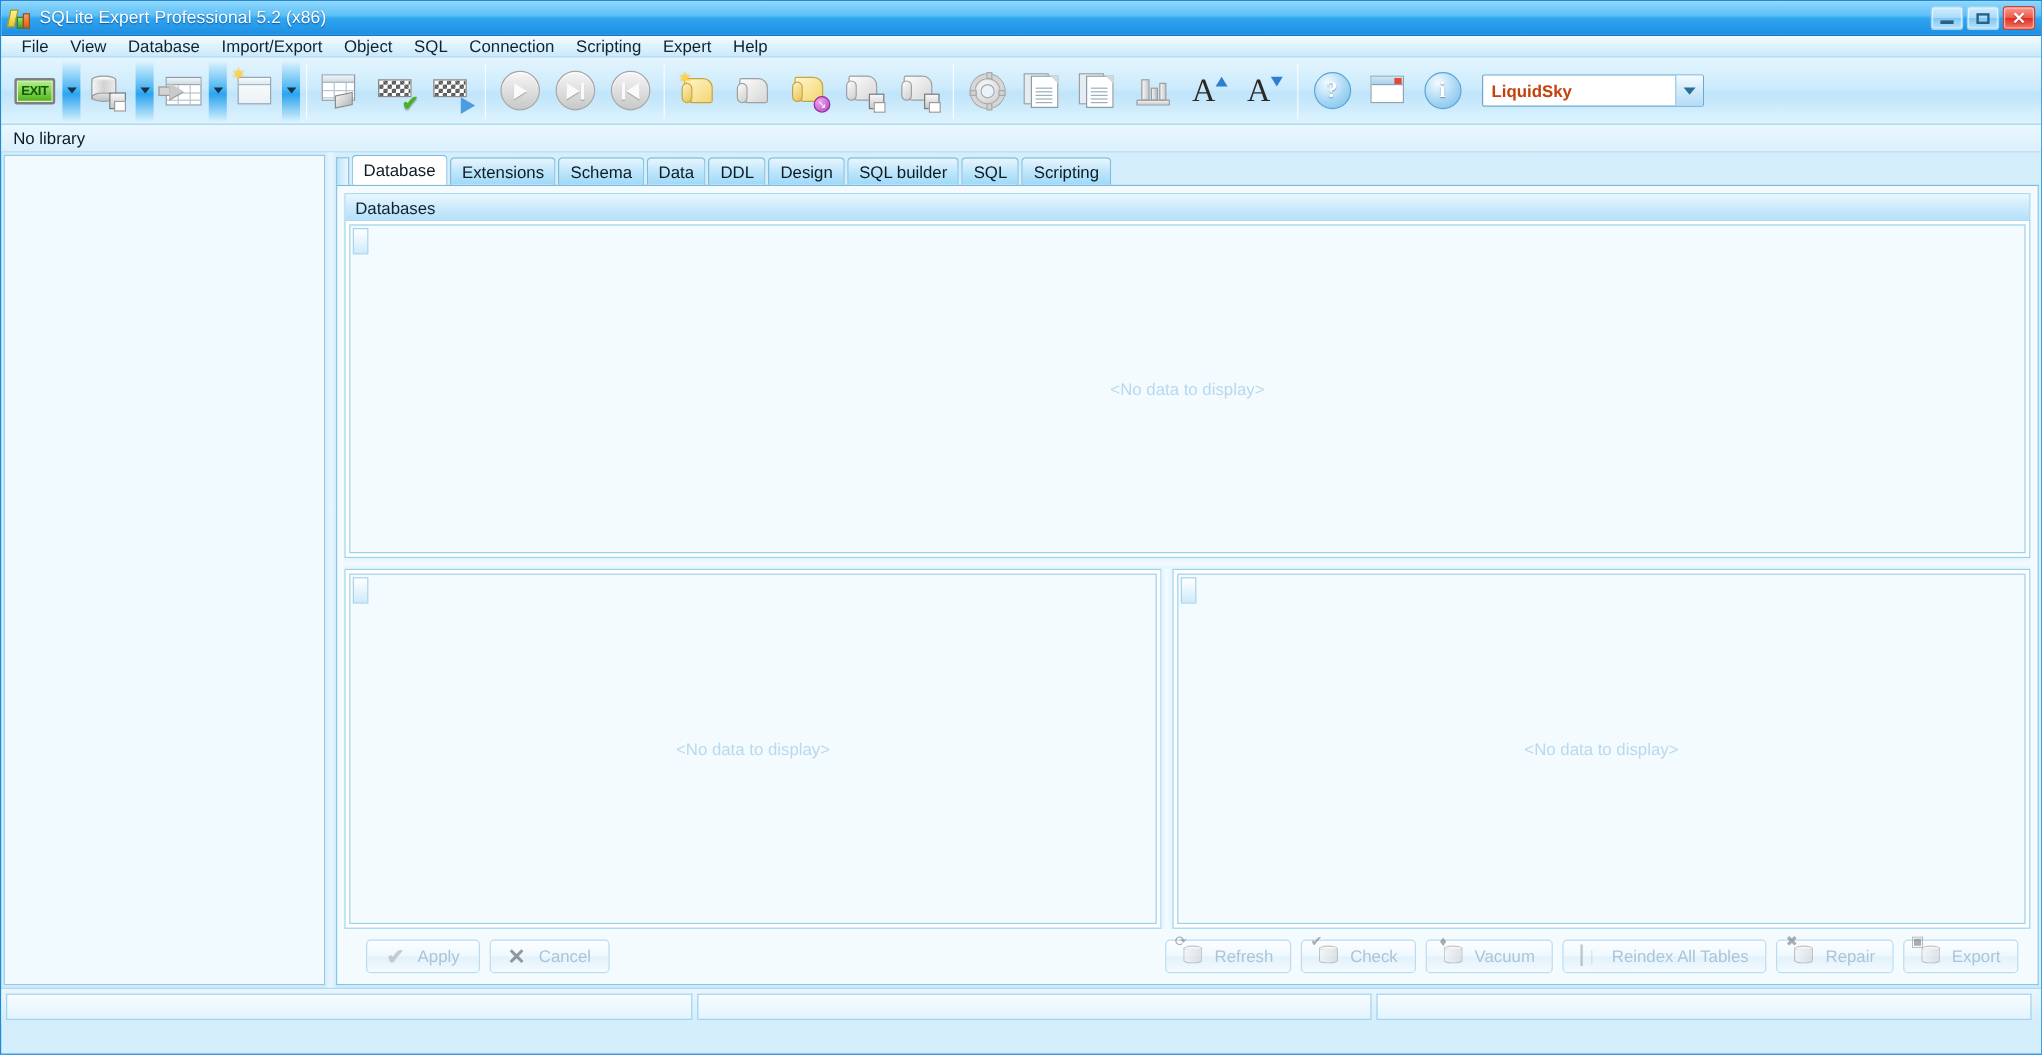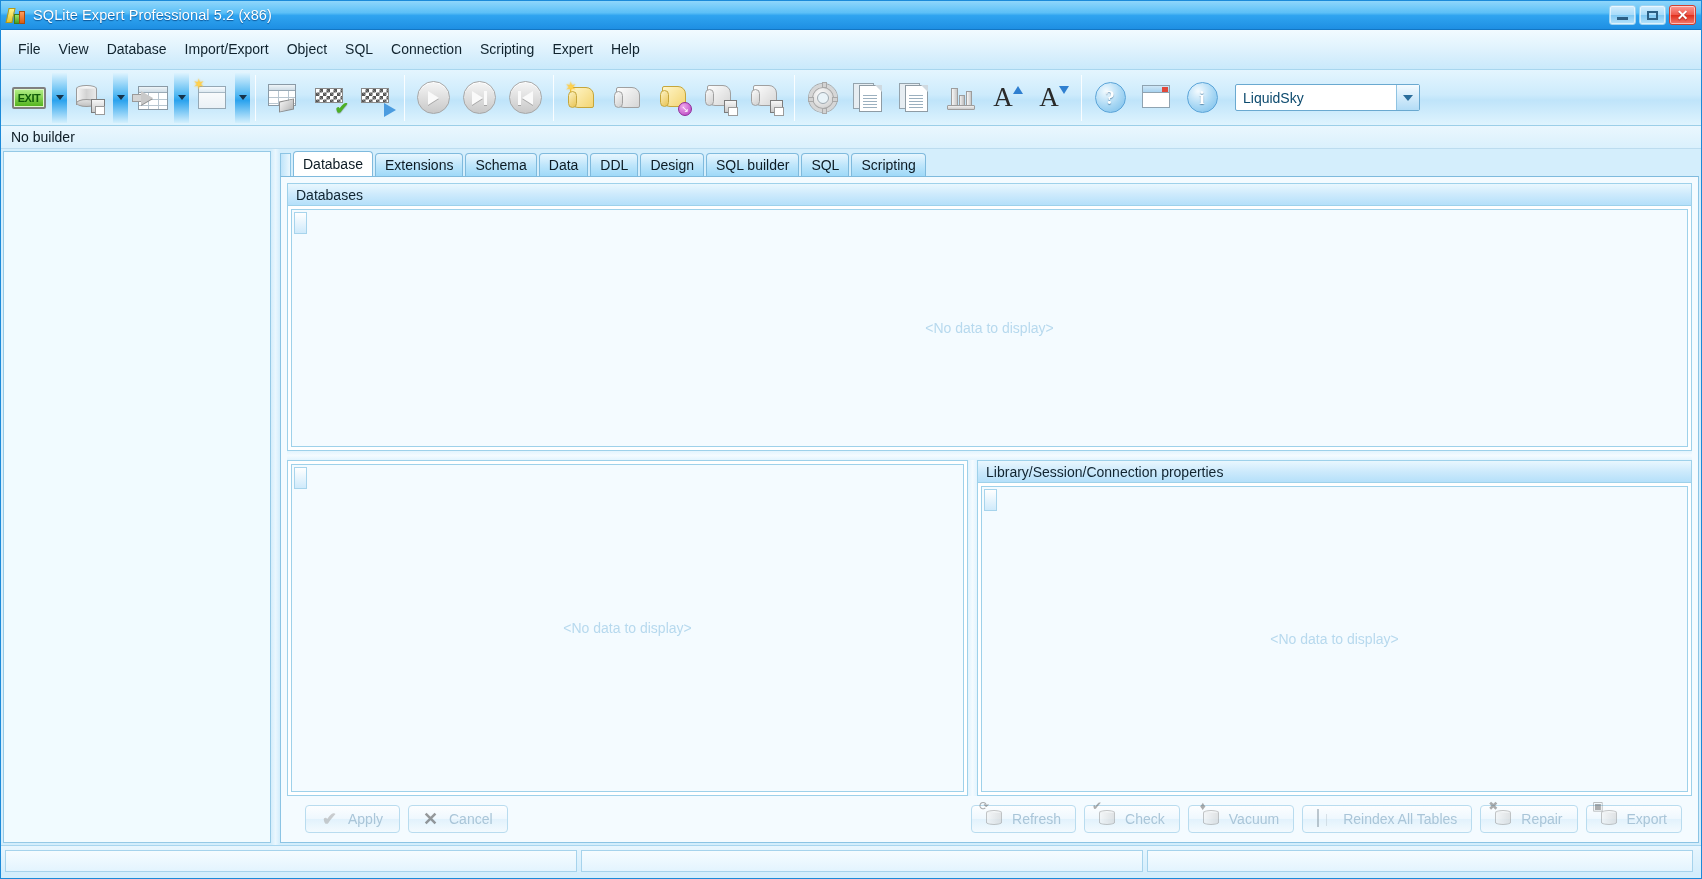--- a/index.html
+++ b/index.html
@@ -48,21 +48,21 @@
   .win-btn.close {
     background: linear-gradient(to bottom, #fb9a93 0%, #f05a4c 48%, #df2f1d 52%, #f57b6d 100%);
     border-color: #d04030;
   }
   .win-btn .glyph-min { width: 11px; height: 3px; background: #2c5f84; margin-top: 7px; }
   .win-btn .glyph-max { width: 11px; height: 9px; border: 2px solid #2c5f84; }
   .win-btn .glyph-close { color:#fff; font-size: 14px; font-weight: bold; line-height: 1; text-shadow: 0 1px 1px rgba(120,0,0,.6);}
 
   
   .menubar {
-    height: 40px;
+    height: 18px;
     background: linear-gradient(to bottom, #f2fbff 0%, #dff2fd 50%, #c9e9fb 100%);
     display: flex; align-items: center;
     padding-left: 8px;
     border-bottom: 1px solid #a8d6ee;
   }
   .menu-item {
     font-size: 14px; color: #10232e;
     padding: 3px 9px 4px 9px;
     cursor: default;
     white-space: nowrap;
@@ -195,22 +195,23 @@
   
   .wdl{width:28px;height:23px;background:#fff;border:1px solid #8fa3b1;position:relative;}
   .wdl .bar{position:absolute;top:0;left:0;right:0;height:7px;background:linear-gradient(to bottom,#cfe7f7,#a8d2ef);border-bottom:1px solid #8fa3b1;}
   .wdl .red{position:absolute;top:1px;right:1px;width:6px;height:5px;background:#e0483a;}
 
   
   .combo {
     width: 185px; height: 27px; margin-left: 10px;
     border: 1px solid #6aa9d0; background: #fff;
     display: flex; align-items: center;
-    font-size: 14px; color: #0c4a6e; padding-left: 7px;
+    font-size: 14px; color: #c2410c; padding-left: 7px;
     border-radius: 2px;
+    font-weight: bold;
   }
   .combo .cb-val { flex: 1; }
   .combo .cb-arrow {
     width: 23px; height: 25px; margin-right: 0px;
     background: linear-gradient(to bottom, #f4fbff, #cfe9fa 55%, #b3dcf6);
     border-left: 1px solid #8fc3e2;
     display: flex; align-items: center; justify-content: center;
   }
   .combo .cb-arrow:after{content:"";width:0;height:0;border-left:5px solid transparent;border-right:5px solid transparent;border-top:6px solid #2b6d9b;}
 
@@ -297,21 +298,21 @@
     display: flex; align-items: center; justify-content: center;
   }
   .gridarea .corner {
     position: absolute; left: 2px; top: 2px;
     width: 13px; height: 22px;
     background: linear-gradient(to bottom,#ffffff,#cfeafb);
     border: 1px solid #a7d4ec;
   }
   .nodata { font-size: 14px; color: #b7d9ee; }
 
-  .top-group { height: 268px; }
+  .top-group { height: 304px; }
   .split-h { height: 9px; background: linear-gradient(to bottom,#e3f4fe,#f4fbff,#e3f4fe); }
   .bottom-row { flex: 1; display: flex; }
   .split-v { width: 9px; background: linear-gradient(to right,#e3f4fe,#f4fbff,#e3f4fe); }
 
   
   .btnrow {
     height: 40px; display: flex; align-items: center;
     padding-top: 6px;
   }
   .btn {
@@ -614,21 +615,21 @@
       <div class="roundbtn">i</div>
     </div>
     <div class="combo">
       <span class="cb-val">LiquidSky</span>
       <span class="cb-arrow"></span>
     </div>
   </div>
 </div>
 
 <div class="infobar">
-  <span>No builder</span>
+  <span>No library</span>
 </div>
 
 <div class="main">
 
   <div class="sidebar"></div>
   <div class="splitter"></div>
 
   <div class="content">
 
     <div class="tabstrip">
@@ -677,21 +678,20 @@
         <div class="group" style="flex:1;">
           <div class="gridarea">
             <div class="corner"></div>
             <div class="nodata">&lt;No data to display&gt;</div>
           </div>
         </div>
 
         <div class="split-v"></div>
 
         <div class="group" style="flex:1.05;">
-          <div class="group-hd">Library/Session/Connection properties</div>
           <div class="gridarea">
             <div class="corner"></div>
             <div class="nodata">&lt;No data to display&gt;</div>
           </div>
         </div>
       </div>
 
       <div class="btnrow">
         <div class="btn" style="margin-left:18px;">
           <span class="btn-ico chk-grey">✔</span>

